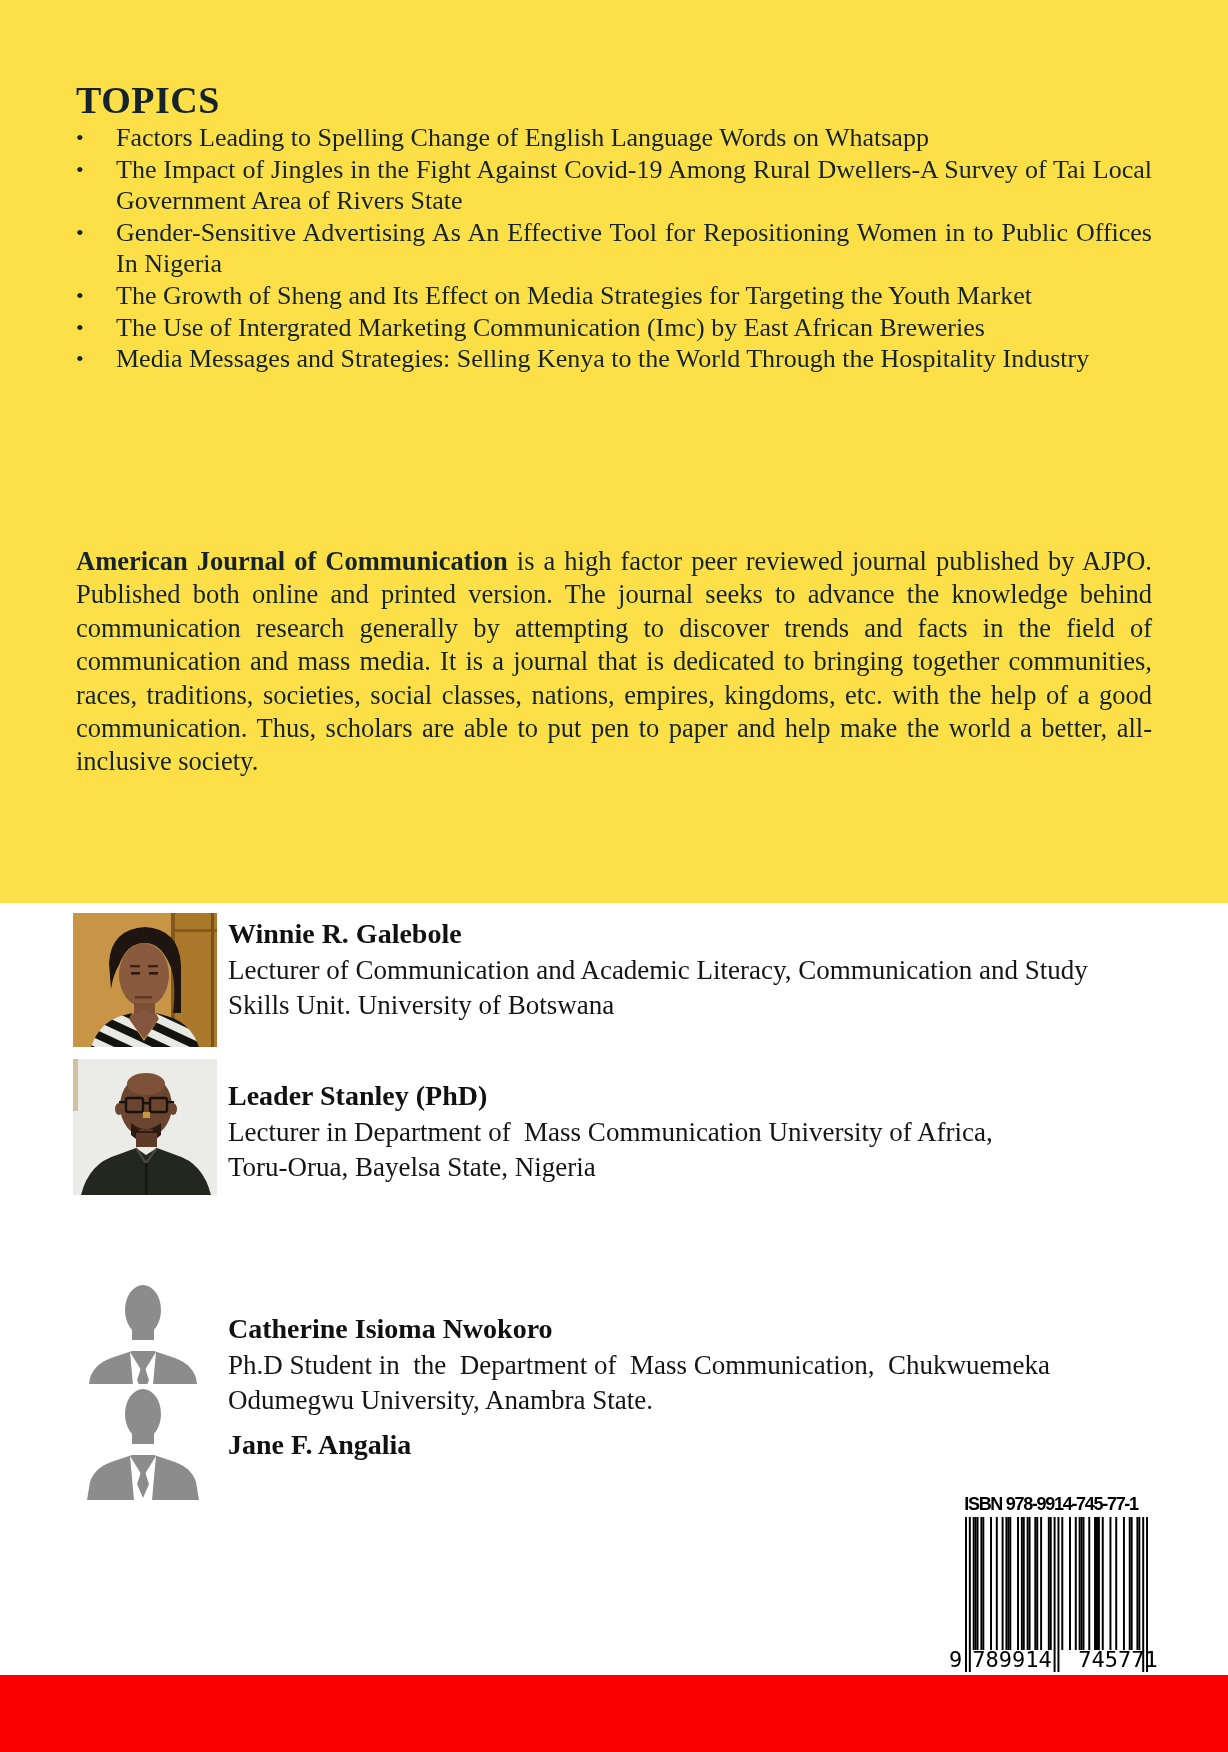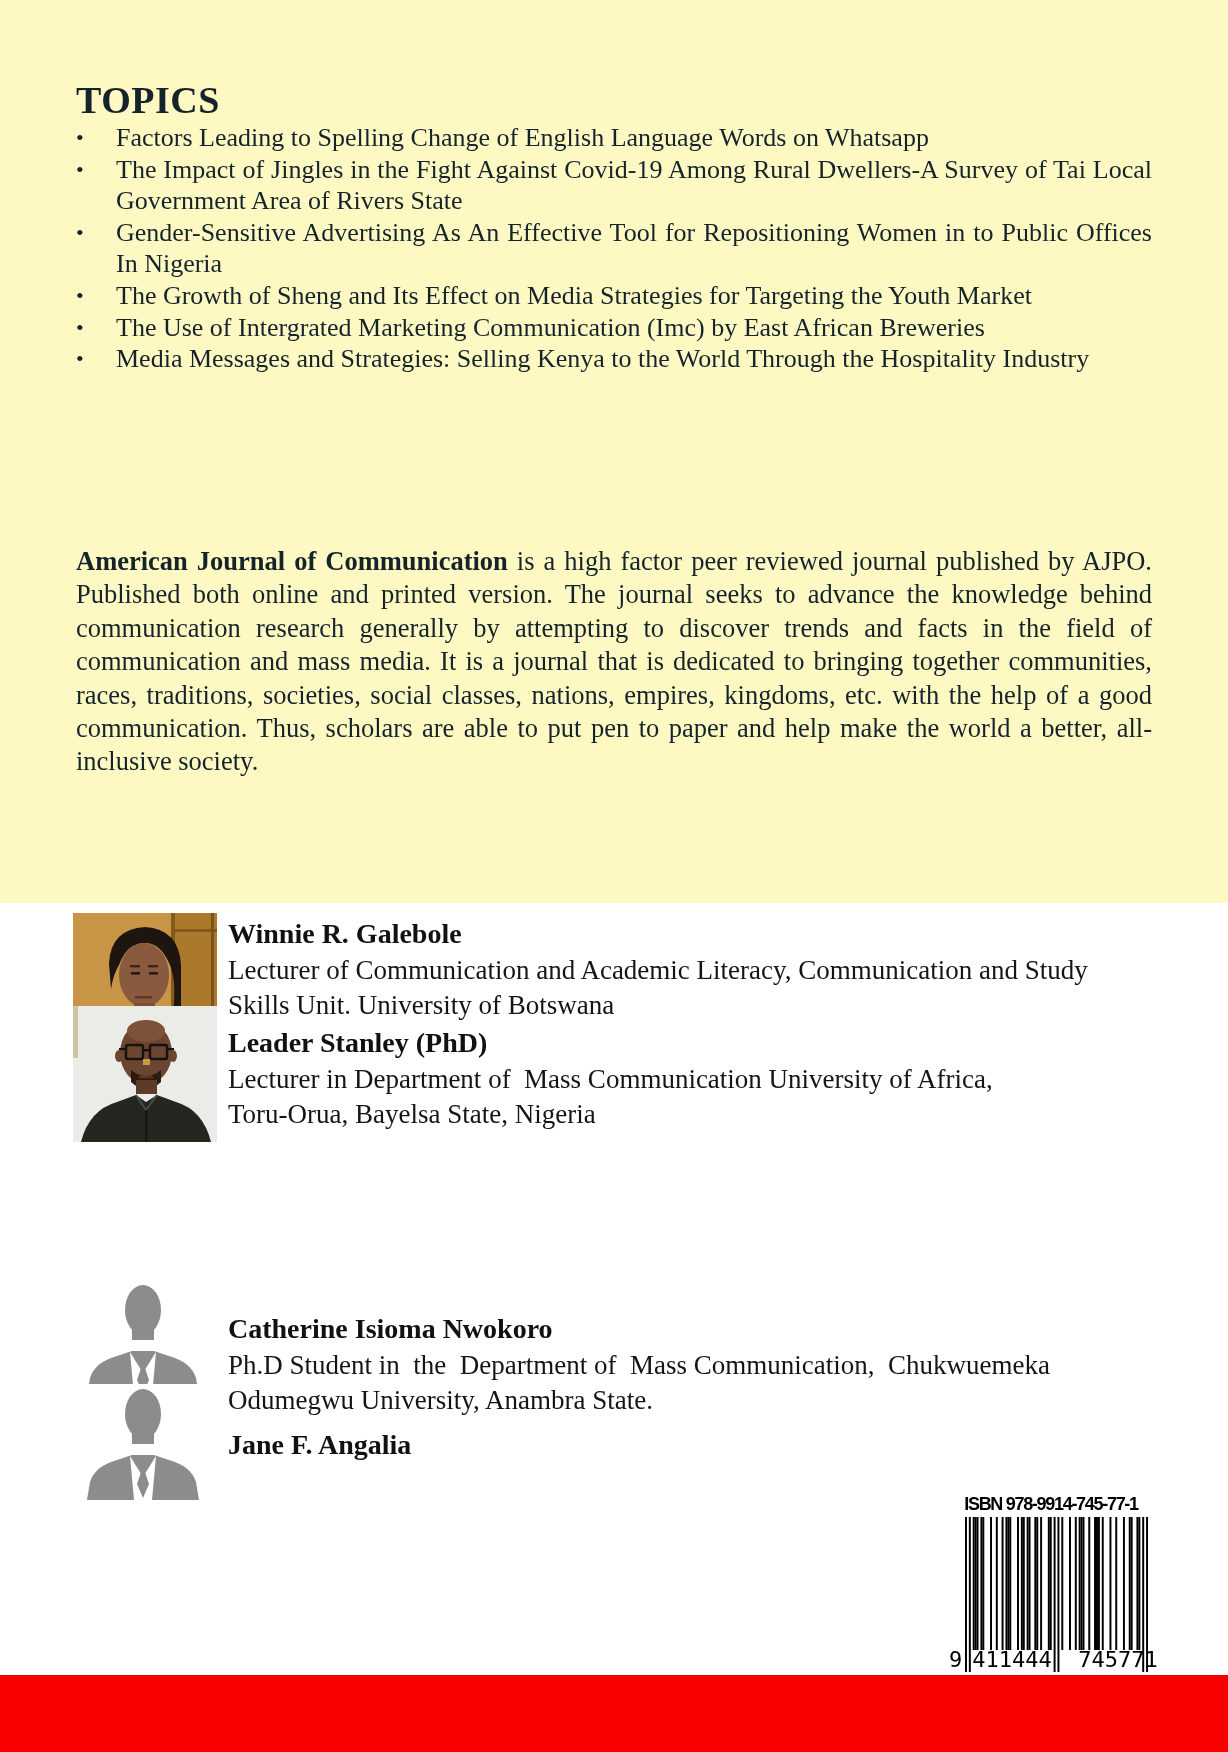--- a/index.html
+++ b/index.html
@@ -88,21 +88,21 @@
   }
   .author .bio {
     font-size: 27px;
     line-height: 35px;
     margin-top: 2px;
     color: #151515;
     white-space: pre-wrap;
   }
   .author-1 { top: 913px; height: 134px; }
   .author-1 .info { top: 4px; }
-  .author-2 { top: 1006px; height: 136px; padding-left: 40px; }
+  .author-2 { top: 1059px; height: 136px; padding-left: 40px; }
   .author-2 .info { top: 20px; }
   .author-3 { top: 1280px; height: 118px; text-decoration: underline; }
   .author-3 .info { top: 32px; }
   .author-4 { top: 1384px; height: 116px; }
   .author-4 .info { top: 44px; }
 
   
   .isbn-label {
     position: absolute;
     left: 944px; top: 1494px;
@@ -156,21 +156,21 @@
         <path d="M57 72 L70 93 L83 72 L79 116 L61 116 Z" fill="#ffffff"></path>
         <path d="M66 76 L74 76 L71 85 L76 100 L70 114 L64 100 L69 85 Z" fill="#8c8c8c"></path>
       </symbol>
       <pattern id="stripes" width="16" height="16" patternUnits="userSpaceOnUse" patternTransform="rotate(25)">
         <rect width="16" height="8" fill="#14140f"></rect>
         <rect y="8" width="16" height="8" fill="#e9e9e3"></rect>
       </pattern>
     </defs>
   </svg>
 
-  <div class="blue-panel" style="background: #fef9c3;">
+  <div class="blue-panel" style="background: #fde047;">
     <div class="topics-heading">TOPICS</div>
 
     <ul class="topics-list">
       <li>
         <span class="dot">•</span>
         <span class="t">Factors Leading to Spelling Change of English Language Words on Whatsapp</span>
       </li>
       <li>
         <span class="dot">•</span>
         <span class="t">The Impact of Jingles in the Fight Against Covid-19 Among Rural Dwellers-A Survey of Tai Local Government Area of Rivers State</span>
@@ -316,19 +316,19 @@
         <rect x="78" y="0" width="1.02" height="133"></rect>
         <rect x="82" y="0" width="1.02" height="133"></rect>
         <rect x="85" y="0" width="1.02" height="133"></rect>
         <rect x="86" y="0" width="1.02" height="133"></rect>
         <rect x="89" y="0" width="1.02" height="133"></rect>
         <rect x="90" y="0" width="1.02" height="133"></rect>
         <rect x="92" y="0" width="1.02" height="155"></rect>
         <rect x="94" y="0" width="1.02" height="155"></rect>
       </svg>
     <span class="dgt d-prefix">9</span>
-    <span class="dgt d-g1">411444</span>
+    <span class="dgt d-g1">789914</span>
     <span class="dgt d-g2">745771</span>
   </div>
 
   <div class="red-stripe" style="background: rgb(250, 0, 0);"></div>
 
 </div>
 
 </body></html>

